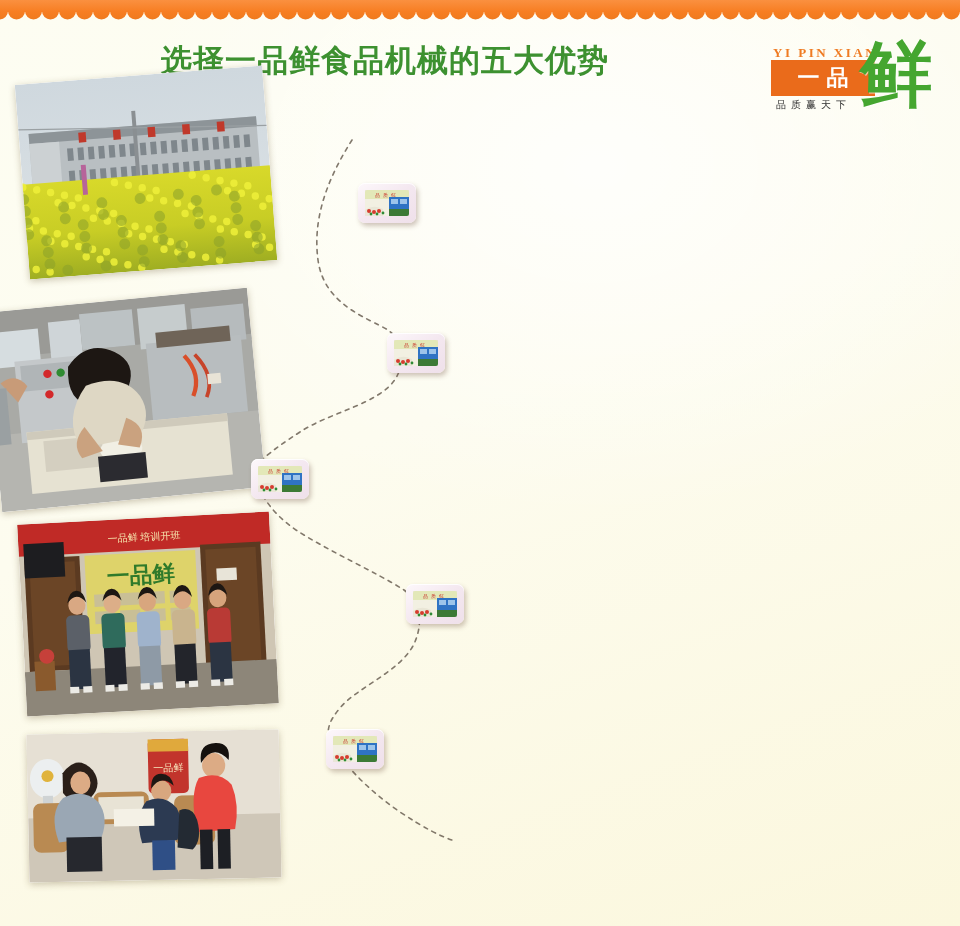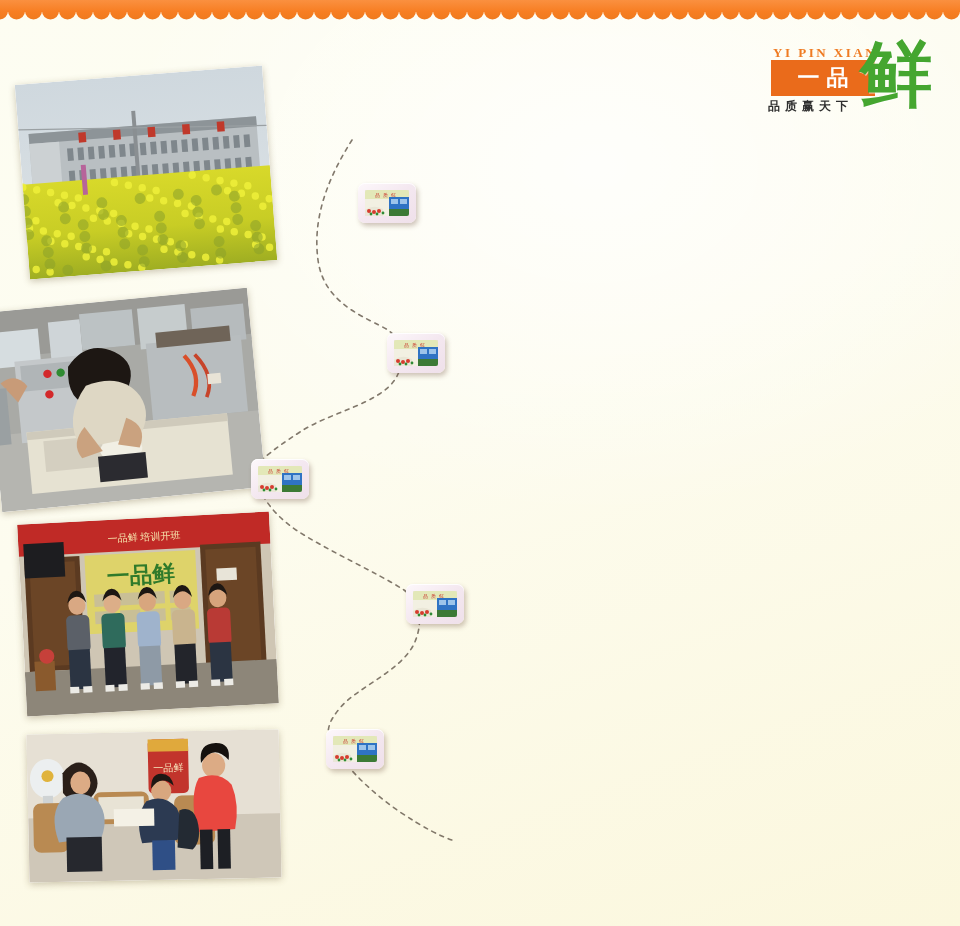--- a/index.html
+++ b/index.html
@@ -98,25 +98,25 @@
     text-align: center;
     color: #ffffff;
     font-family: "DejaVu Sans", sans-serif;
     font-weight: bold;
     font-size: 22px;
     letter-spacing: 7px;
     text-indent: 7px;
   }
   #logo .slogan {
     position: absolute;
-    left: 4px;
+    left: 12px;
     top: 62px;
     font-family: "DejaVu Sans", sans-serif;
-    font-size: 12px;
-    font-weight: bold;
+    font-size: 10px;
+    font-weight: normal;
     letter-spacing: 5px;
     color: #2f2f2f;
     white-space: nowrap;
   }
   #logo .bigchar {
     position: absolute;
     left: 96px;
     top: -4px;
     font-family: "DejaVu Serif", "Liberation Serif", serif;
     font-weight: bold;
@@ -183,20 +183,21 @@
         <linearGradient id="og" x1="0" y1="0" x2="0" y2="1">
           <stop offset="0%" stop-color="#fa9040"></stop>
           <stop offset="60%" stop-color="#f77e22"></stop>
           <stop offset="100%" stop-color="#ef7a1e"></stop>
         </linearGradient>
       </defs>
       <path id="scallop-path" fill="url(#og)" d="M 0,0 L 960,0 L 960,11 A 8.5 8.5 0 0 1 943,11 A 8.5 8.5 0 0 1 926,11 A 8.5 8.5 0 0 1 909,11 A 8.5 8.5 0 0 1 892,11 A 8.5 8.5 0 0 1 875,11 A 8.5 8.5 0 0 1 858,11 A 8.5 8.5 0 0 1 841,11 A 8.5 8.5 0 0 1 824,11 A 8.5 8.5 0 0 1 807,11 A 8.5 8.5 0 0 1 790,11 A 8.5 8.5 0 0 1 773,11 A 8.5 8.5 0 0 1 756,11 A 8.5 8.5 0 0 1 739,11 A 8.5 8.5 0 0 1 722,11 A 8.5 8.5 0 0 1 705,11 A 8.5 8.5 0 0 1 688,11 A 8.5 8.5 0 0 1 671,11 A 8.5 8.5 0 0 1 654,11 A 8.5 8.5 0 0 1 637,11 A 8.5 8.5 0 0 1 620,11 A 8.5 8.5 0 0 1 603,11 A 8.5 8.5 0 0 1 586,11 A 8.5 8.5 0 0 1 569,11 A 8.5 8.5 0 0 1 552,11 A 8.5 8.5 0 0 1 535,11 A 8.5 8.5 0 0 1 518,11 A 8.5 8.5 0 0 1 501,11 A 8.5 8.5 0 0 1 484,11 A 8.5 8.5 0 0 1 467,11 A 8.5 8.5 0 0 1 450,11 A 8.5 8.5 0 0 1 433,11 A 8.5 8.5 0 0 1 416,11 A 8.5 8.5 0 0 1 399,11 A 8.5 8.5 0 0 1 382,11 A 8.5 8.5 0 0 1 365,11 A 8.5 8.5 0 0 1 348,11 A 8.5 8.5 0 0 1 331,11 A 8.5 8.5 0 0 1 314,11 A 8.5 8.5 0 0 1 297,11 A 8.5 8.5 0 0 1 280,11 A 8.5 8.5 0 0 1 263,11 A 8.5 8.5 0 0 1 246,11 A 8.5 8.5 0 0 1 229,11 A 8.5 8.5 0 0 1 212,11 A 8.5 8.5 0 0 1 195,11 A 8.5 8.5 0 0 1 178,11 A 8.5 8.5 0 0 1 161,11 A 8.5 8.5 0 0 1 144,11 A 8.5 8.5 0 0 1 127,11 A 8.5 8.5 0 0 1 110,11 A 8.5 8.5 0 0 1 93,11 A 8.5 8.5 0 0 1 76,11 A 8.5 8.5 0 0 1 59,11 A 8.5 8.5 0 0 1 42,11 A 8.5 8.5 0 0 1 25,11 A 8.5 8.5 0 0 1 8,11 A 8.5 8.5 0 0 1 -9,11 Z"></path>
     </svg>
   </div>
 
+  <div id="title">选择一品鲜食品机械的五大优势</div>
 
   <div id="logo">
     <div class="pinyin">YI PIN XIAN</div>
     <div class="obox">
       <div class="cn">一品</div>
     </div>
     <div class="bigchar">鲜</div>
     <div class="slogan">品质赢天下</div>
   </div>
 

